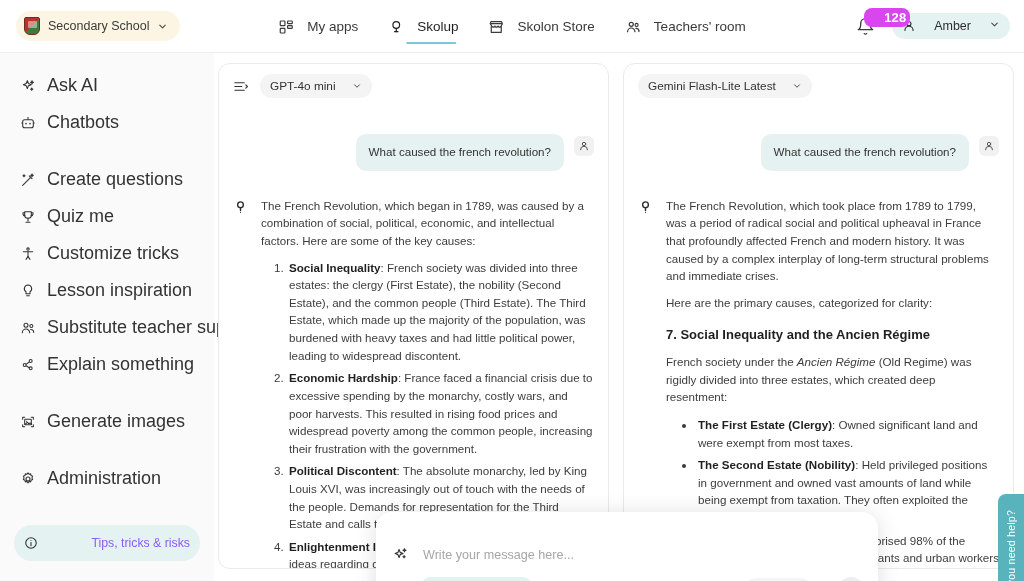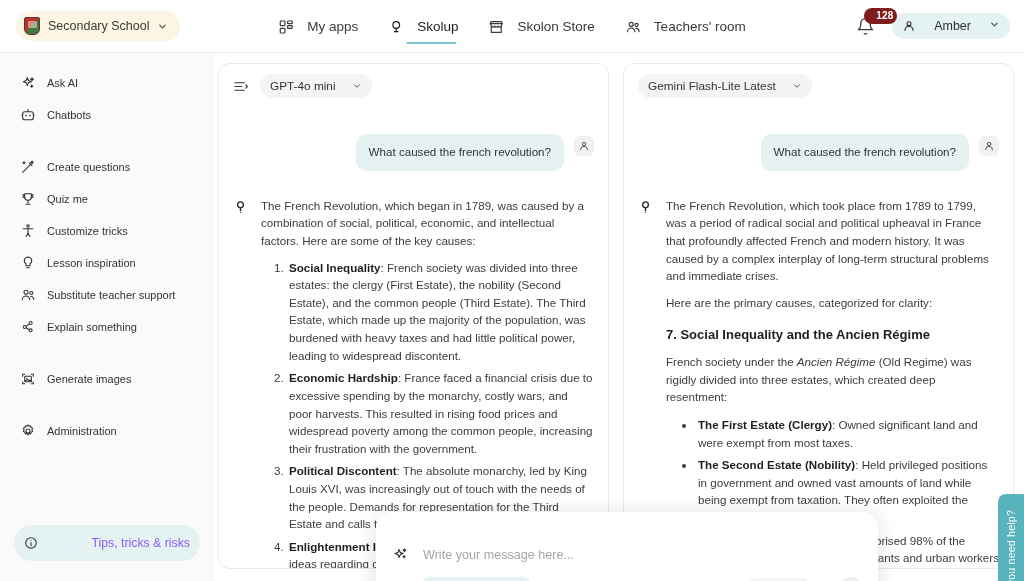--- a/index.html
+++ b/index.html
@@ -57,23 +57,23 @@
     content: ""; position: absolute; left: 20px; right: 4px; bottom: 9px;
     height: 2.5px; border-radius: 2px; background: #7fc6d4;
   }
   .nav-right {
     margin-left: auto; margin-right: 14px;
     display: flex; align-items: center; gap: 14px;
   }
   .bell-wrap { position: relative; cursor: pointer; width: 22px; height: 24px; }
   .bell-badge {
     position: absolute; top: -6px; left: 8px;
-    background: #7f1d1d; color: #fff;
-    font-size: 10px; line-height: 1;
-    padding: 3px 4px 3px 12px; border-radius: 8px;
+    background: #d946ef; color: #fff;
+    font-size: 13px; line-height: 1;
+    padding: 3px 4px 3px 20px; border-radius: 8px;
     font-weight: bold; letter-spacing: .2px;
   }
   .user-pill {
     display: flex; align-items: flex-start; gap: 18px;
     background: #e4f2f2; border-radius: 18px;
     padding: 6px 10px; cursor: pointer; font-size: 12.5px; color: #2f2f2f;
   }
 
   
   .body { flex: 1; display: flex; min-height: 0; position: relative; }
@@ -82,21 +82,21 @@
   .sidebar {
     width: 214px; min-width: 214px;
     background: #fafafa;
     display: flex; flex-direction: column;
     padding-top: 14px;
     position: relative;
   }
   .side-item {
     display: flex; align-items: center; gap: 11px;
     padding: 8px 16px; margin: 0 4px;
-    font-size: 11px; color: #333; cursor: pointer; border-radius: 8px;
+    font-size: 18px; color: #333; cursor: pointer; border-radius: 8px;
     white-space: nowrap;
   }
   .side-gap { height: 20px; }
   .side-spacer { flex: 1; }
   .tips-btn {
     margin: 0 14px 20px 14px;
     background: #e4f2f2; border-radius: 20px;
     display: flex; align-items: center; justify-content: space-between; gap: 4px;
     padding: 11px 10px; font-size: 12.3px; color: #8b5cf6; cursor: pointer;
   }

